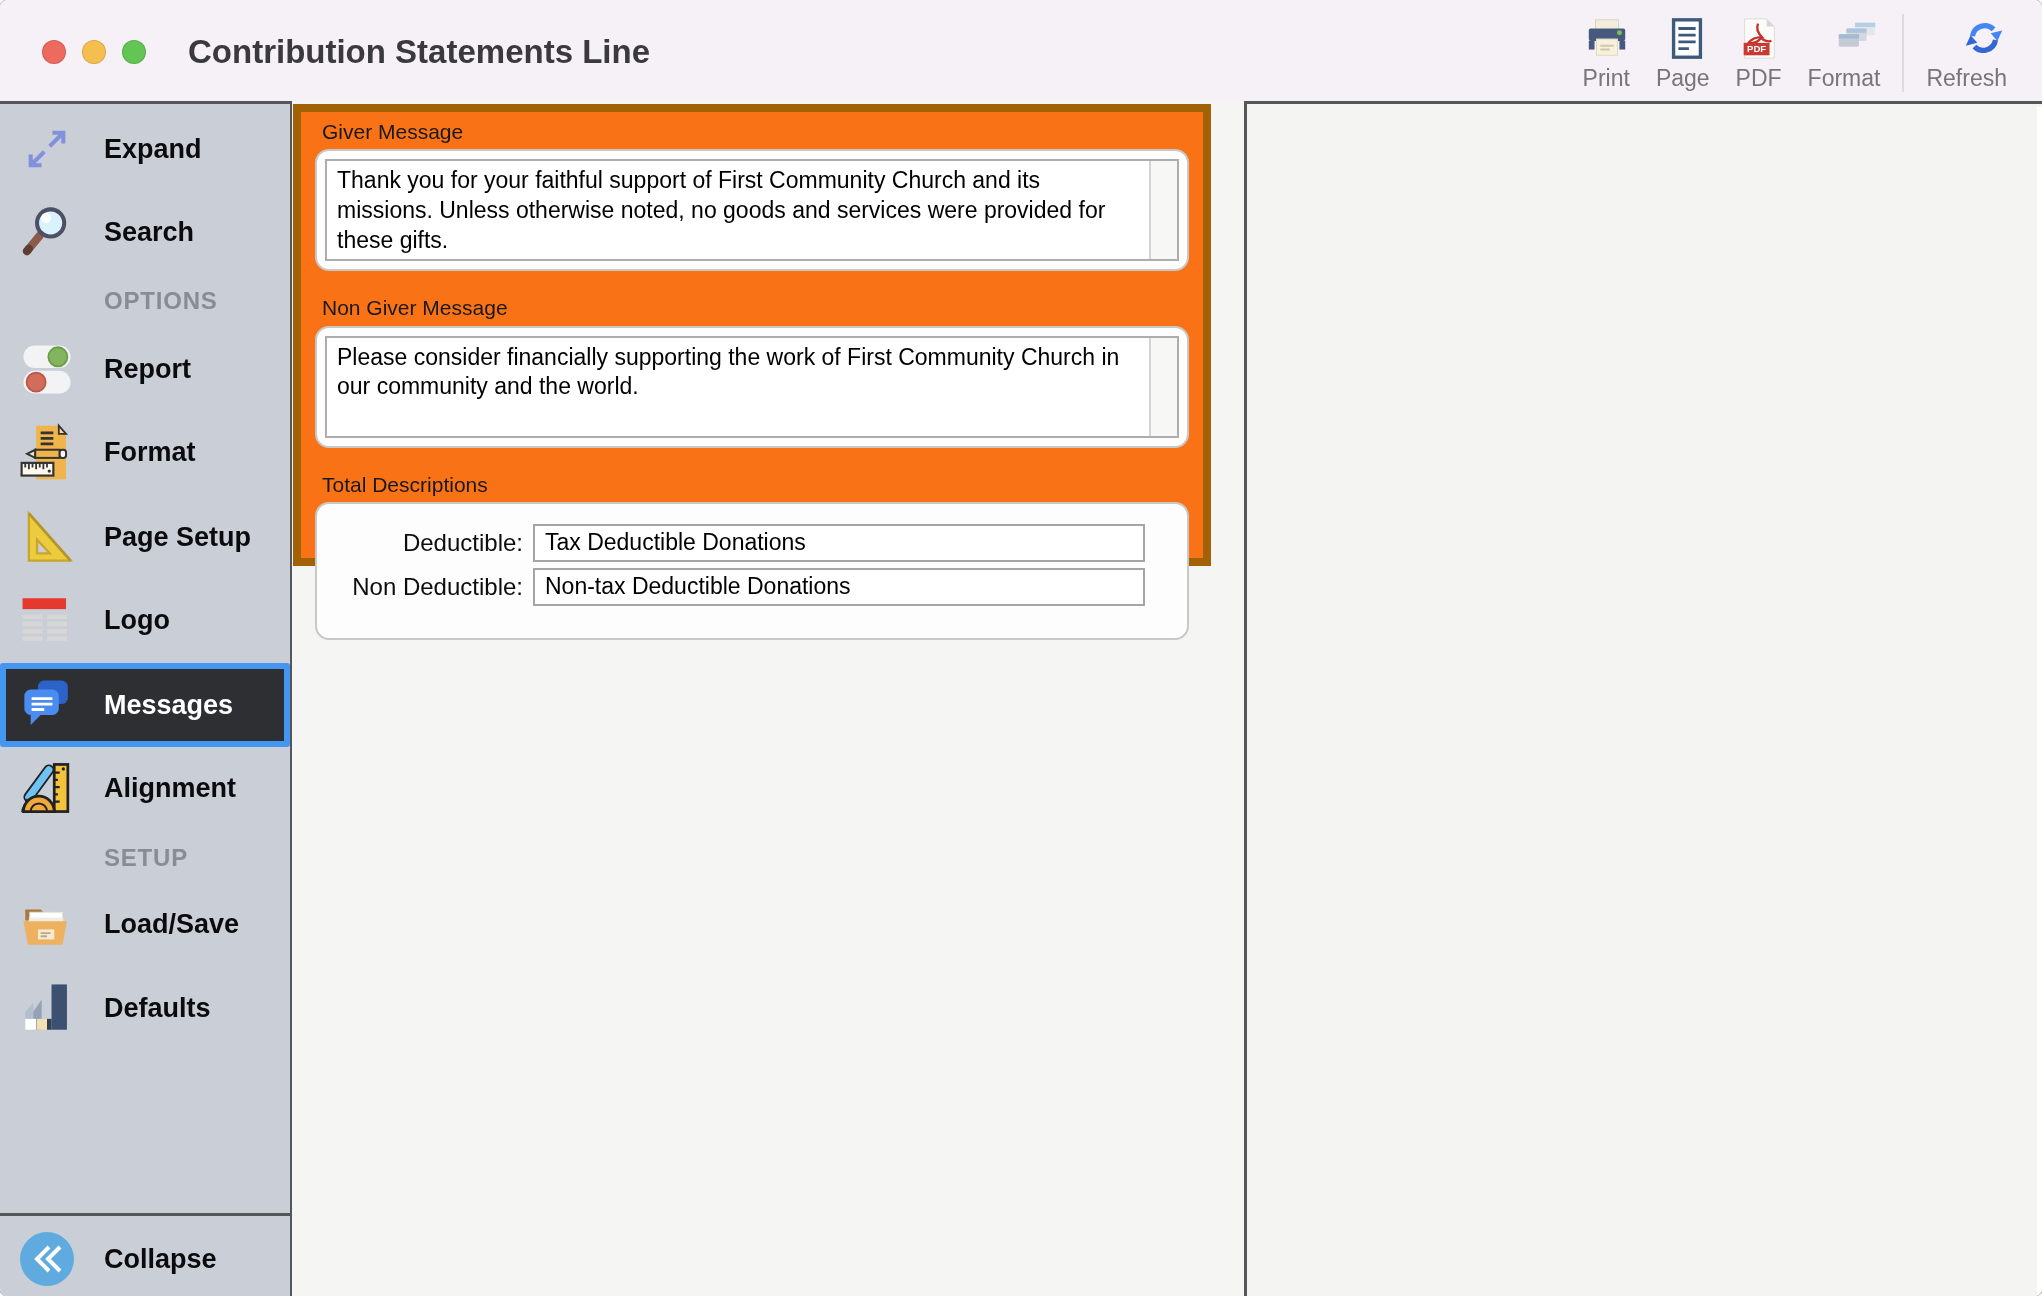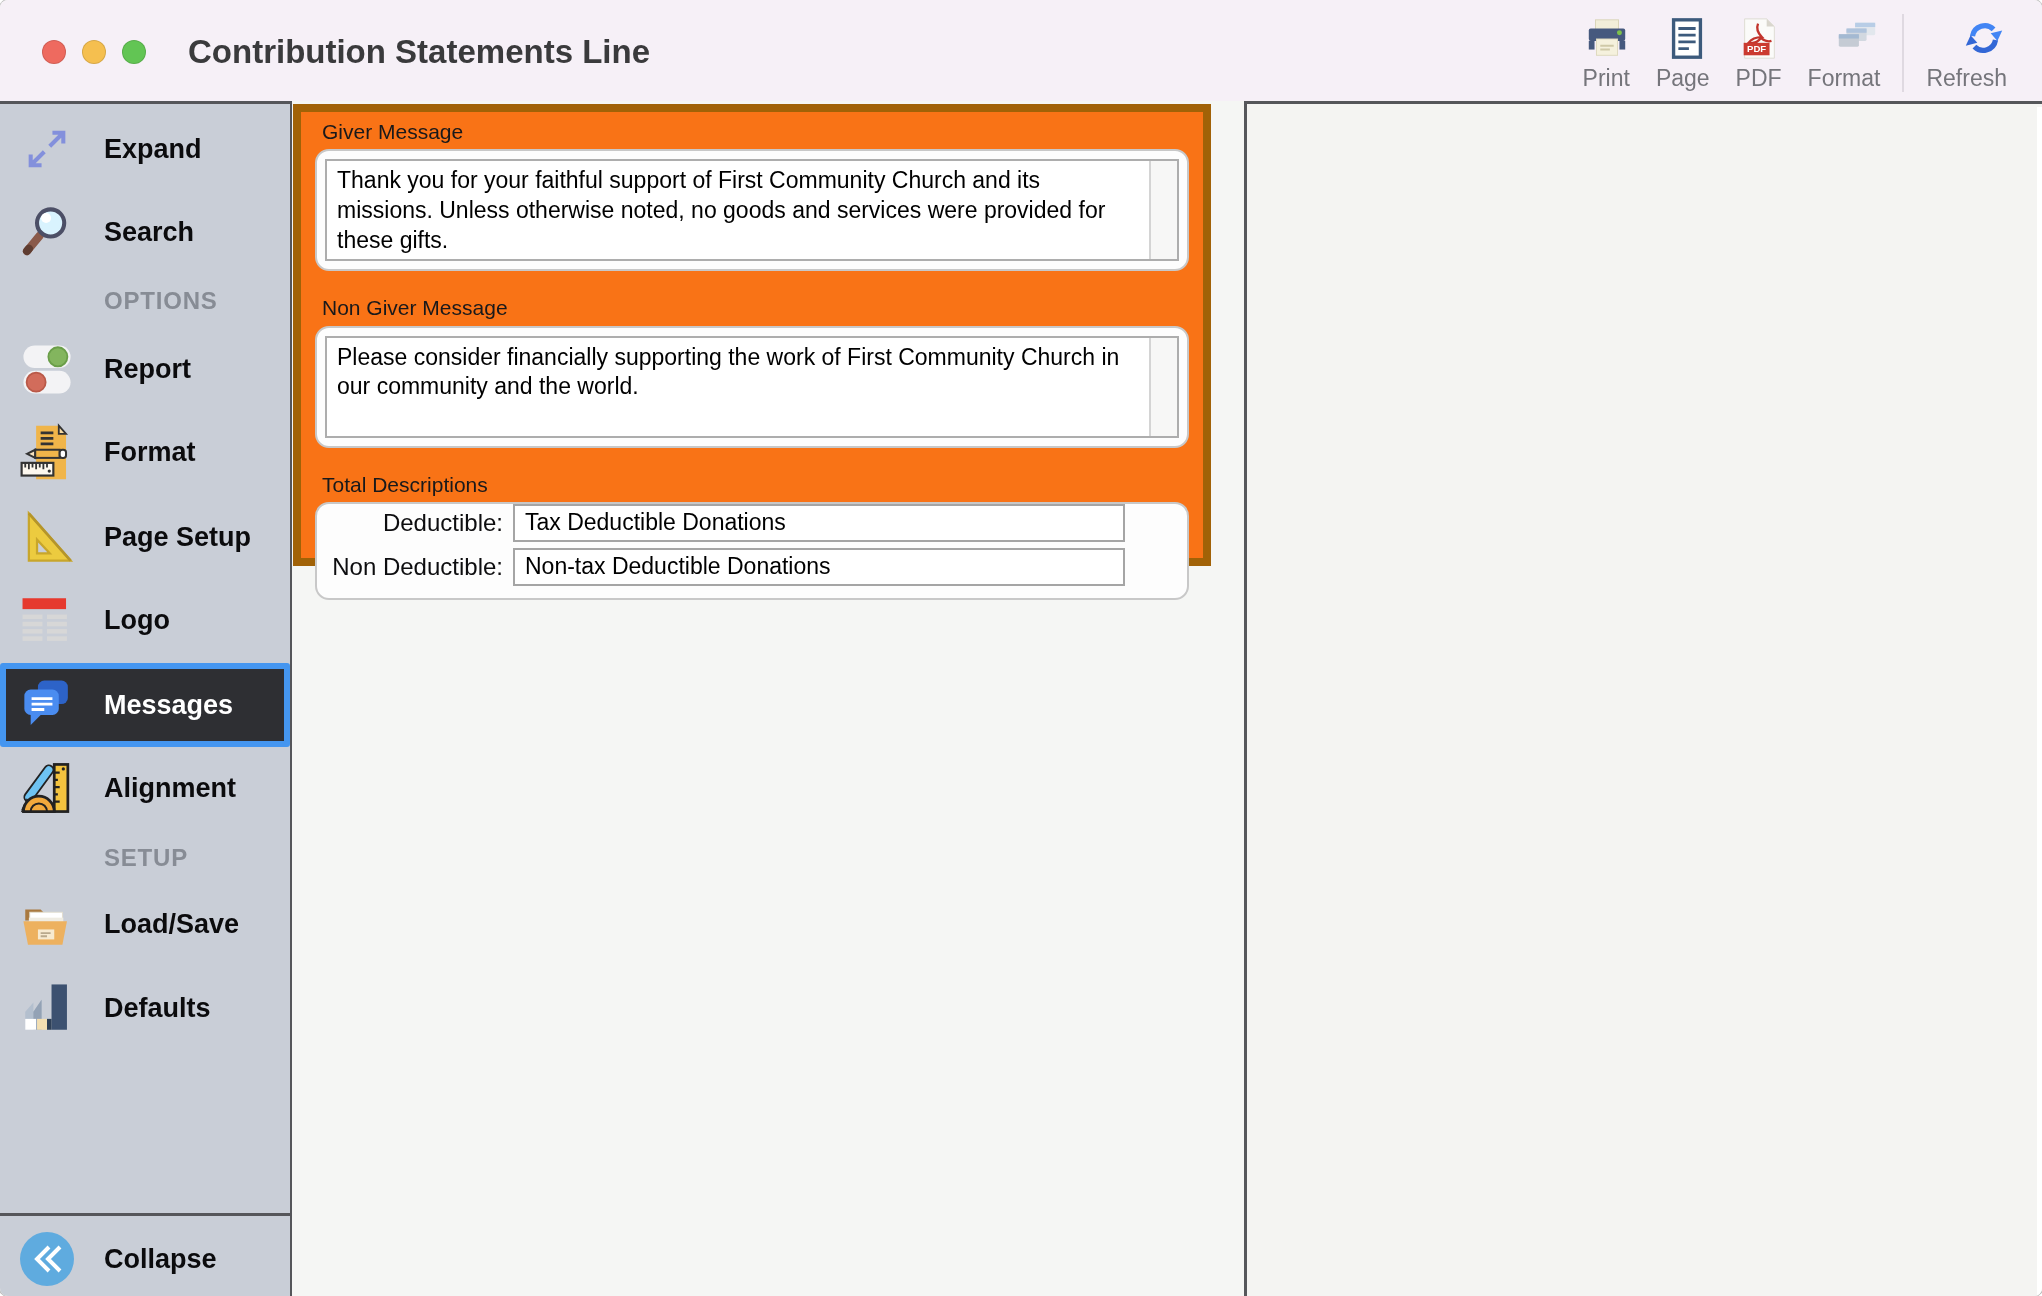--- a/index.html
+++ b/index.html
@@ -36,21 +36,21 @@
   .panel{position:absolute;left:1px;top:3px;width:918px;height:462px;box-sizing:border-box;
          border:8px solid #a16207;background:#f97316;padding:4px 14px;}
   .section-label{font-size:21px;color:#19191b;margin:3px 0 4px 7px;line-height:1.25;}
   .groupbox{border:2px solid #c8c8c8;border-radius:14px;background:#fdfdfd;padding:8px;}
   .mt{margin-top:24px;}
   .ta-wrap{position:relative;height:98px;border:2px solid #adadad;background:#ffffff;}
   .ta-wrap textarea{position:absolute;inset:0;width:100%;height:100%;border:none;outline:none;resize:none;
          background:transparent;font-family:inherit;font-size:23px;line-height:1.3;
          padding:5px 40px 5px 10px;box-sizing:border-box;color:#000;}
   .gutter{position:absolute;top:0;right:0;bottom:0;width:26px;border-left:2px solid #d4d4d4;background:#f7f7f6;}
-  .totals{padding:0;}
+  .totals{padding:20px;}
   .td-row{display:flex;align-items:center;margin-bottom:6px;}
   .td-row:last-child{margin-bottom:12px;}
   .td-label{width:186px;text-align:right;font-size:24px;color:#0d0d0f;margin-right:10px;flex:none;white-space:nowrap;}
   .td-input{width:612px;height:38px;border:2px solid #a5a5a5;font-family:inherit;font-size:23px;
             padding:0 10px;box-sizing:border-box;background:#fff;outline:none;color:#000;}
   
   .vdivider{position:absolute;left:1244px;top:101px;width:3px;height:1195px;background:#56575b;cursor:col-resize;}
   .preview{position:absolute;left:1247px;top:101px;width:795px;height:1195px;background:#f4f4f2;
            border-top:3px solid #55565a;box-sizing:border-box;}
   .scrollstrip{position:absolute;top:3px;right:0;bottom:0;width:5px;background:#ffffff;}

